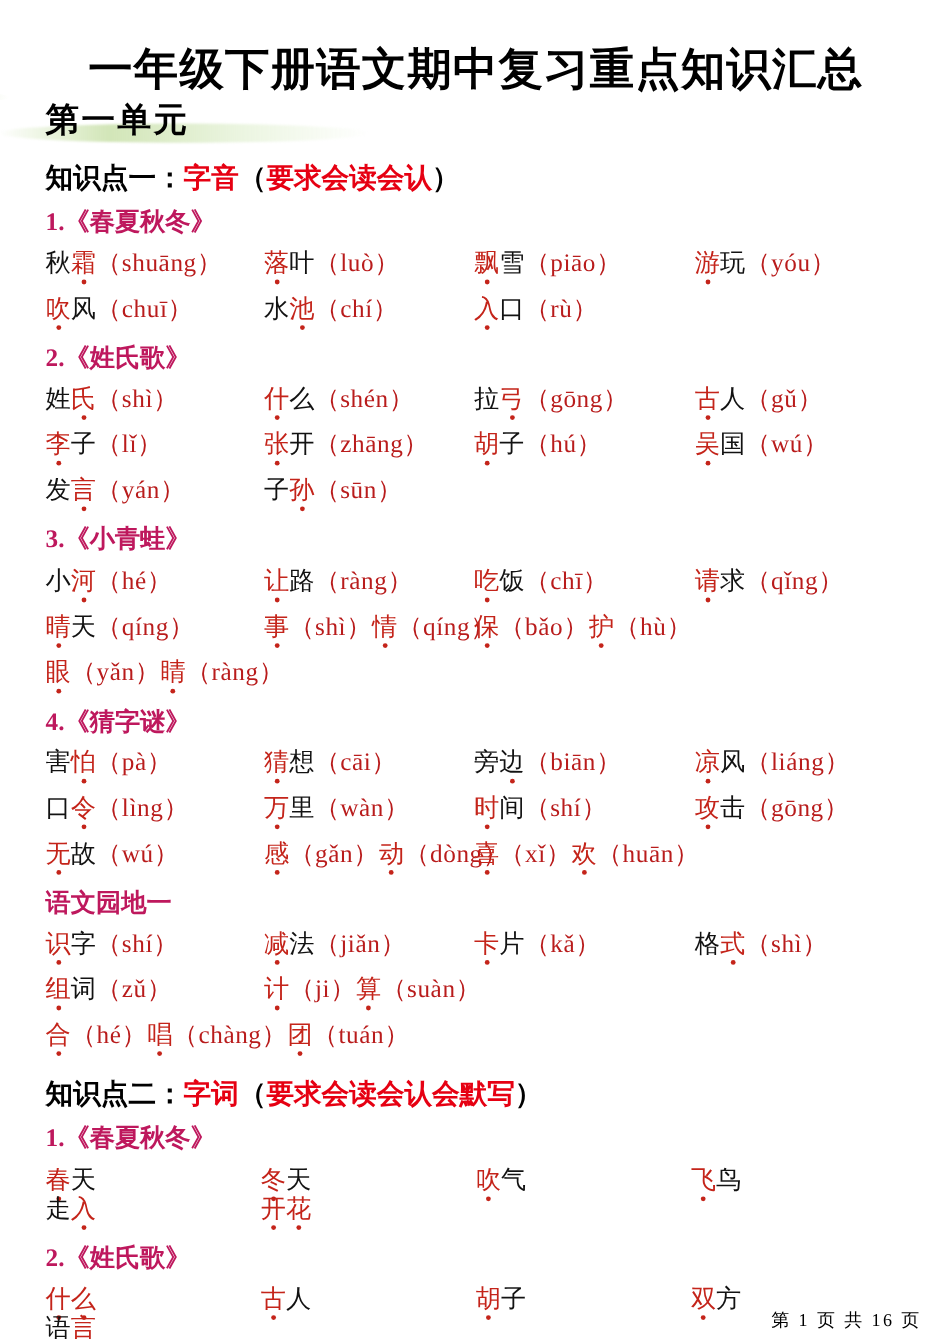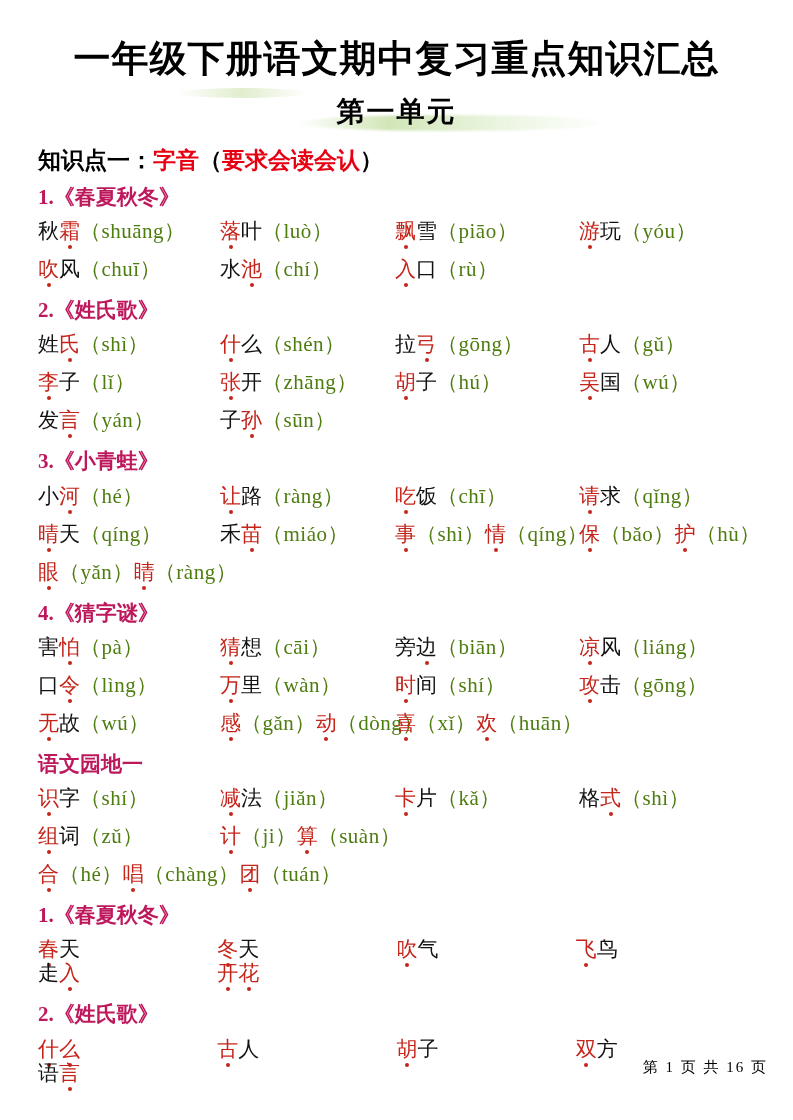--- a/index.html
+++ b/index.html
@@ -13,21 +13,21 @@
     width:793px;height:1120px;overflow:hidden;position:relative;
     background:#ffffff;color:var(--ink);
     font-family:"Liberation Serif","DejaVu Serif",serif;
   }
   .page{padding:36px 38px 0 38px;position:relative;}
 
   .doc-title{
     text-align:center;font-family:Liberation Serif, serif;
     font-weight:900;font-size:37px;line-height:1.25;color:#000;letter-spacing:1px;
   }
-  .subtitle-wrap{text-align:center;margin-top:12px;position:relative;}
+  .subtitle-wrap{position:relative;}
   .subtitle{
     display:inline-block;position:relative;z-index:1;
     font-family:"Liberation Sans","DejaVu Sans",sans-serif;
     font-weight:900;font-size:28px;line-height:1.3;color:#000;letter-spacing:2px;
   }
   .subtitle::before{
     content:"";position:absolute;z-index:-1;left:-40px;right:-150px;top:58%;height:16px;
     background:linear-gradient(90deg,rgba(195,222,160,0) 0%,rgba(186,216,146,.65) 30%,rgba(205,230,178,.40) 65%,rgba(195,222,160,0) 100%);
     border-radius:50%;filter:blur(1px);
   }
@@ -52,21 +52,21 @@
   .word-row{display:grid;padding:6px 0 8px 0;font-size:21px;line-height:24px;}
   .word-row.cols4{grid-template-columns:182px 175px 184px 1fr;}
   .word-row.cols6{grid-template-columns:repeat(4,1fr);}
   .word-item{white-space:nowrap;}
   .ch{position:relative;display:inline-block;}
   .ch.red{color:var(--red);}
   .ch.dot::after{
     content:"";position:absolute;left:50%;bottom:-6px;transform:translateX(-50%);
     width:4px;height:4px;border-radius:50%;background:var(--red);
   }
-  .py{color:#4d7c0f;letter-spacing:0.5px;}
+  .py{color:#b91c1c;letter-spacing:0.5px;}
 
   .footer{
     position:absolute;right:25px;bottom:16px;font-size:15px;color:#000;
     font-family:"Liberation Serif","DejaVu Serif",serif;letter-spacing:2px;
   }
 </style>
 </head>
 <body>
 
 <div class="page">
@@ -107,21 +107,20 @@
       </div>
       <div class="group-head">3.《小青蛙》</div>
       <div class="word-row cols4">
         <span class="word-item"><span class="ch">小</span><span class="ch red dot">河</span><span class="py">（hé）</span></span>
         <span class="word-item"><span class="ch red dot">让</span><span class="ch">路</span><span class="py">（ràng）</span></span>
         <span class="word-item"><span class="ch red dot">吃</span><span class="ch">饭</span><span class="py">（chī）</span></span>
         <span class="word-item"><span class="ch red dot">请</span><span class="ch">求</span><span class="py">（qǐng）</span></span>
       </div>
       <div class="word-row cols4">
         <span class="word-item"><span class="ch red dot">晴</span><span class="ch">天</span><span class="py">（qíng）</span></span>
-        <span class="word-item"><span class="ch">禾</span><span class="ch red dot">苗</span><span class="py">（miáo）</span></span>
         <span class="word-item"><span class="ch red dot">事</span><span class="py">（shì）</span><span class="ch red dot">情</span><span class="py">（qíng）</span></span>
         <span class="word-item"><span class="ch red dot">保</span><span class="py">（bǎo）</span><span class="ch red dot">护</span><span class="py">（hù）</span></span>
       </div>
       <div class="word-row cols4">
         <span class="word-item"><span class="ch red dot">眼</span><span class="py">（yǎn）</span><span class="ch red dot">睛</span><span class="py">（ràng）</span></span>
       </div>
       <div class="group-head">4.《猜字谜》</div>
       <div class="word-row cols4">
         <span class="word-item"><span class="ch">害</span><span class="ch red dot">怕</span><span class="py">（pà）</span></span>
         <span class="word-item"><span class="ch red dot">猜</span><span class="ch">想</span><span class="py">（cāi）</span></span>
@@ -146,20 +145,21 @@
         <span class="word-item"><span class="ch red dot">卡</span><span class="ch">片</span><span class="py">（kǎ）</span></span>
         <span class="word-item"><span class="ch">格</span><span class="ch red dot">式</span><span class="py">（shì）</span></span>
       </div>
       <div class="word-row cols4">
         <span class="word-item"><span class="ch red dot">组</span><span class="ch">词</span><span class="py">（zǔ）</span></span>
         <span class="word-item"><span class="ch red dot">计</span><span class="py">（ji）</span><span class="ch red dot">算</span><span class="py">（suàn）</span></span>
       </div>
       <div class="word-row cols4">
         <span class="word-item"><span class="ch red dot">合</span><span class="py">（hé）</span><span class="ch red dot">唱</span><span class="py">（chàng）</span><span class="ch red dot">团</span><span class="py">（tuán）</span></span>
       </div>
+      <div class="sec-head"><span class="sec-label">知识点二：</span><span class="sec-kw">字词</span><span class="sec-paren">（</span><span class="sec-note">要求会读会认会默写</span><span class="sec-paren">）</span></div>
       <div class="group-head">1.《春夏秋冬》</div>
       <div class="word-row cols6">
         <span class="word-item"><span class="ch red dot">春</span><span class="ch">天</span></span>
         <span class="word-item"><span class="ch red dot">冬</span><span class="ch">天</span></span>
         <span class="word-item"><span class="ch red dot">吹</span><span class="ch">气</span></span>
         <span class="word-item"><span class="ch red dot">飞</span><span class="ch">鸟</span></span>
         <span class="word-item"><span class="ch">走</span><span class="ch red dot">入</span></span>
         <span class="word-item"><span class="ch red dot">开</span><span class="ch red dot">花</span></span>
       </div>
       <div class="group-head">2.《姓氏歌》</div>

